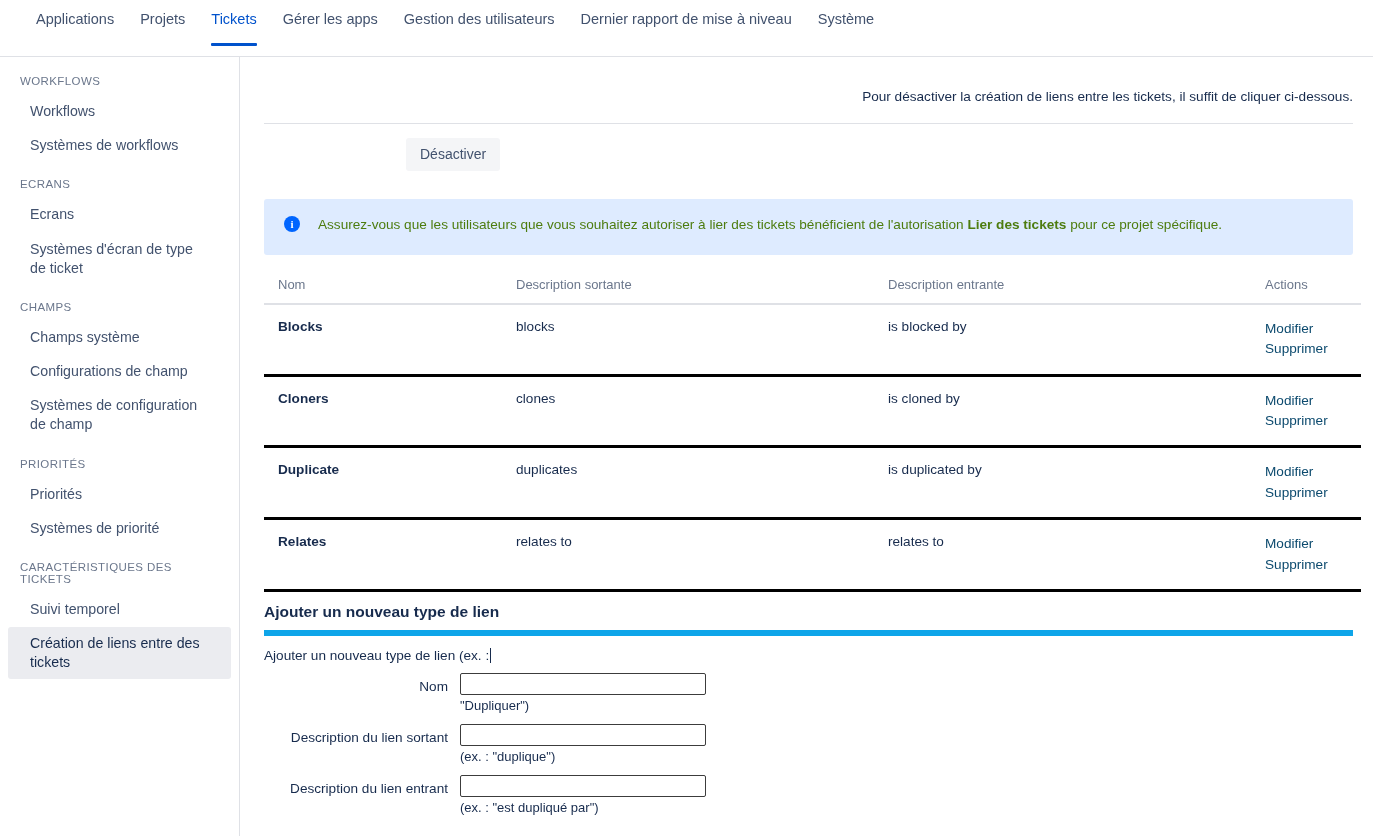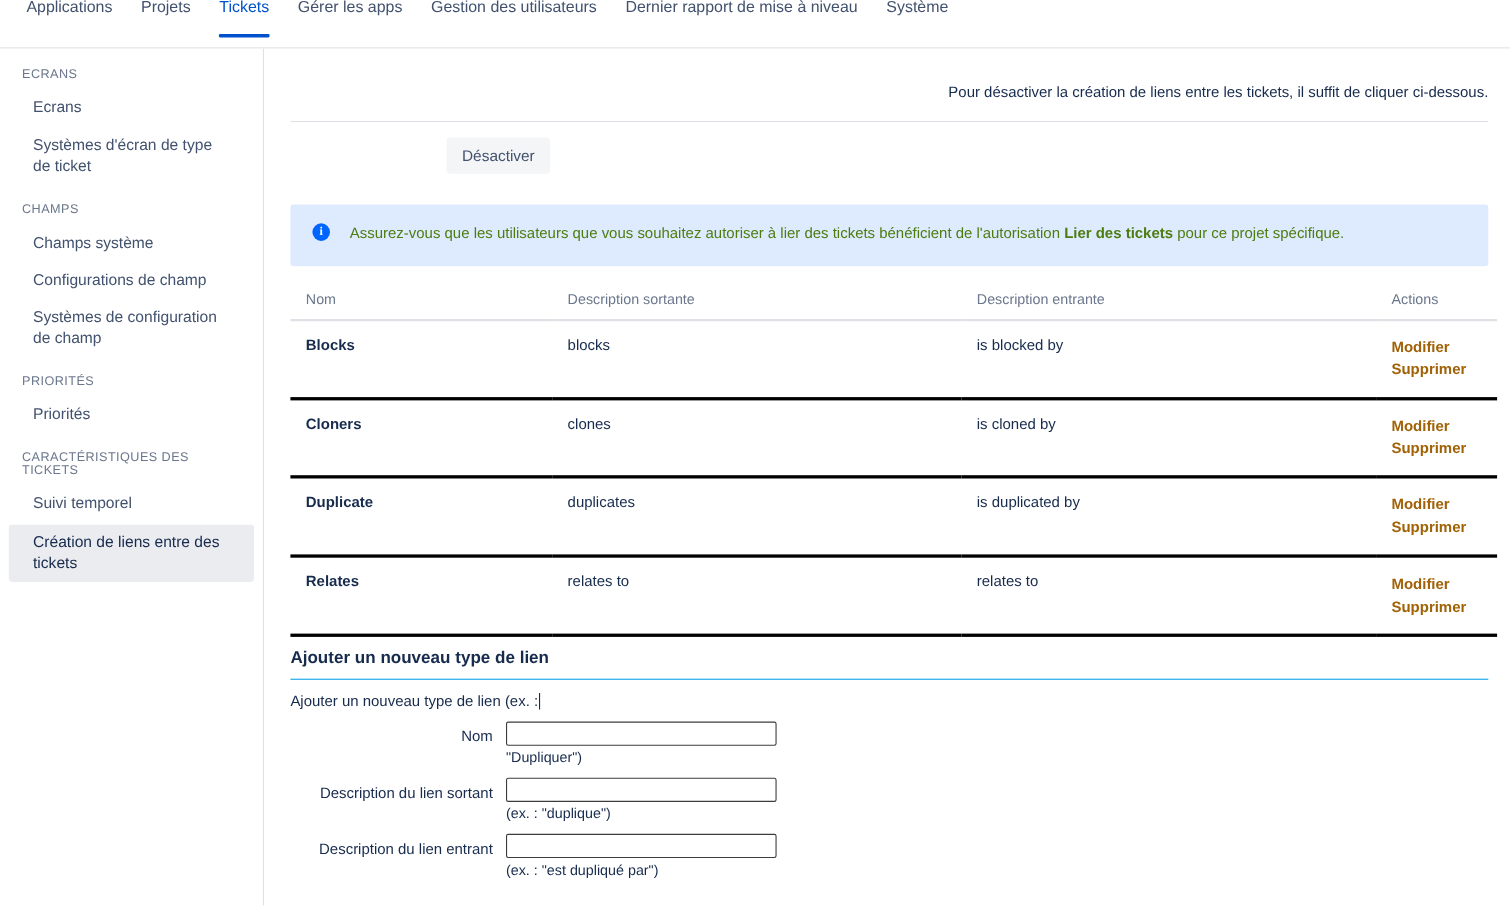--- a/index.html
+++ b/index.html
@@ -9,25 +9,25 @@
     width: 1373px; height: 836px;
     background: #ffffff;
     font-family: "Liberation Sans", "DejaVu Sans", sans-serif;
     color: #172B4D;
     overflow: hidden;
   }
 
   
   .topnav {
     position: relative;
-    height: 44px;
+    height: 57px;
     border-bottom: 1px solid #DFE1E6;
     display: flex;
-    align-items: flex-start;
-    padding-left: 20px;
+    align-items: center;
+    padding-left: 32px;
     background: #fff;
   }
   .topnav-item {
     position: relative;
     font-size: 14.5px;
     color: #42526E;
     padding: 0 11px 17px 11px;
     margin-right: 4px;
     line-height: 1;
     cursor: pointer;
@@ -191,36 +191,35 @@
     border-bottom: 3px solid #000000;
     vertical-align: top;
   }
   .col-nom { width: 238px; }
   .col-out { width: 372px; }
   .col-in  { width: 377px; }
   .col-act { width: 110px; }
   td.cell-nom { font-weight: bold; }
   .act-link {
     display: block;
-    color: #a16207;
+    color: #0c4a6e;
     font-size: 13.6px;
     text-decoration: none;
     line-height: 1.5;
     cursor: pointer;
-    font-weight: bold;
   }
 
   
   .form-section-title {
     font-size: 15.5px;
     font-weight: bold;
     color: #172B4D;
     margin: 11px 0 0 0;
     padding-bottom: 9px;
-    border-bottom: 1px solid #0ea5e9;
+    border-bottom: 6px solid #0ea5e9;
   }
   .form-intro {
     font-size: 13.6px;
     color: #172B4D;
     margin: 12px 0 0 0;
     position: relative;
     display: inline-block;
   }
   .caret {
     display: inline-block;
@@ -272,37 +271,43 @@
   <div class="topnav-item"><span>Gestion des utilisateurs</span></div>
   <div class="topnav-item"><span>Dernier rapport de mise à niveau</span></div>
   <div class="topnav-item"><span>Système</span></div>
 </nav>
 
 <div class="shell">
 
   <aside class="sidebar">
 
 
+    <div class="side-group">
+      <div class="side-group-title">WORKFLOWS</div>
+      <div class="side-item">Workflows</div>
+      <div class="side-item">Systèmes de workflows</div>
+    </div>
 
     <div class="side-group">
       <div class="side-group-title">ECRANS</div>
       <div class="side-item">Ecrans</div>
       <div class="side-item">Systèmes d'écran de type de ticket</div>
     </div>
 
     <div class="side-group">
       <div class="side-group-title">CHAMPS</div>
       <div class="side-item">Champs système</div>
       <div class="side-item">Configurations de champ</div>
       <div class="side-item">Systèmes de configuration de champ</div>
     </div>
 
     <div class="side-group">
       <div class="side-group-title">PRIORITÉS</div>
       <div class="side-item">Priorités</div>
+      <div class="side-item">Systèmes de priorité</div>
     </div>
 
     <div class="side-group">
       <div class="side-group-title">CARACTÉRISTIQUES DES TICKETS</div>
       <div class="side-item">Suivi temporel</div>
       <div class="side-item selected">Création de liens entre des tickets</div>
     </div>
 
   </aside>
 

